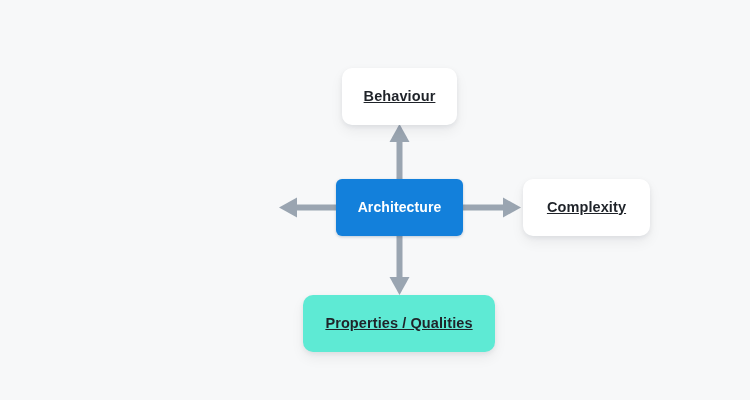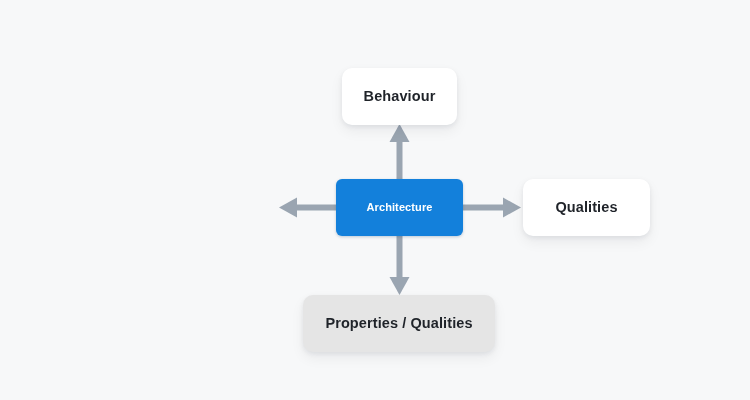--- a/index.html
+++ b/index.html
@@ -52,31 +52,32 @@
   
   .node.satellite {
     background: #ffffff;
     border-radius: 10px;
     box-shadow: 0 2px 5px rgba(17, 24, 39, 0.07),
                 0 6px 14px rgba(17, 24, 39, 0.06);
   }
   .node.satellite .node-label {
     color: #1f2329;
     font-size: 14.5px;
+    text-decoration: underline;
   }
 
   
   .node.central {
     background: #1380db;
     border-radius: 6px;
     box-shadow: 0 1px 3px rgba(10, 60, 110, 0.25);
   }
   .node.central .node-label {
     color: #ffffff;
-    font-size: 11px;
+    font-size: 14px;
   }
 
   
   #node-behaviour {
     left: 342px;  top: 68px;
     width: 115px; height: 57px;
   }
   #node-structure {
     left: 61px;   top: 179px;
     width: 216px; height: 57px;
@@ -125,20 +126,20 @@
   <div id="node-behaviour" class="node satellite" style="background: rgb(255, 255, 255);">
     <span class="node-label" style="color: rgb(31, 35, 41);">Behaviour</span>
   </div>
 
 
   <div id="node-architecture" class="node central" style="background: rgb(19, 128, 219);">
     <span class="node-label" style="color: rgb(255, 255, 255);">Architecture</span>
   </div>
 
   <div id="node-complexity" class="node satellite" style="background: rgb(255, 255, 255);">
-    <span class="node-label" style="color: rgb(31, 35, 41);">Qualities</span>
+    <span class="node-label" style="color: rgb(31, 35, 41);">Complexity</span>
   </div>
 
-  <div id="node-properties" class="node satellite" style="background: #e5e5e5;">
+  <div id="node-properties" class="node satellite" style="background: #5eead4;">
     <span class="node-label" style="color: rgb(31, 35, 41);">Properties / Qualities</span>
   </div>
 
 </div>
 
 </body></html>

